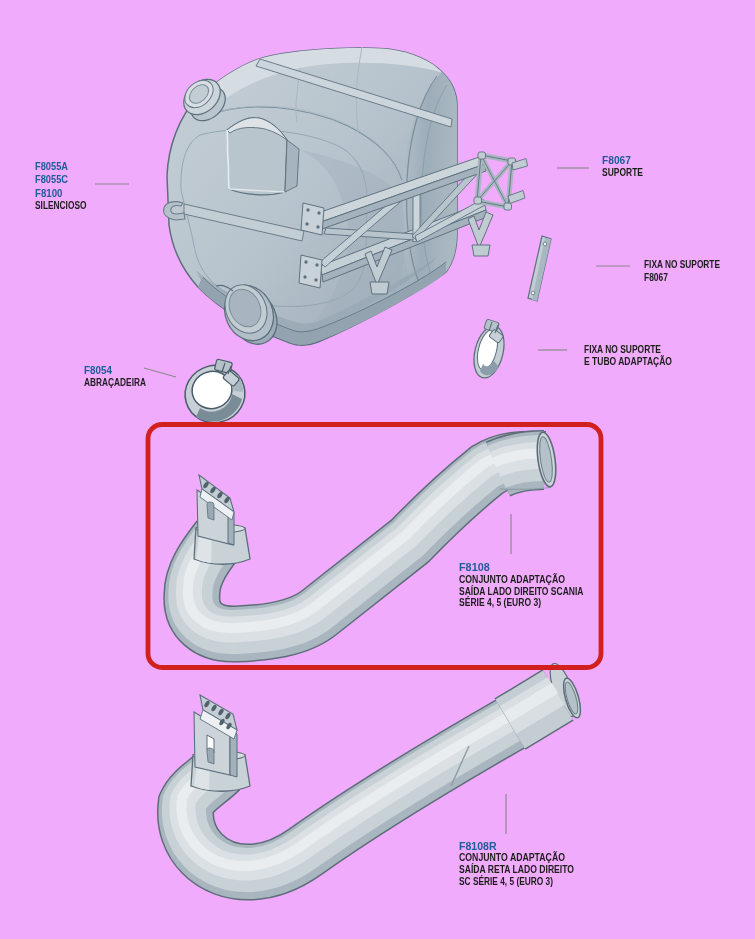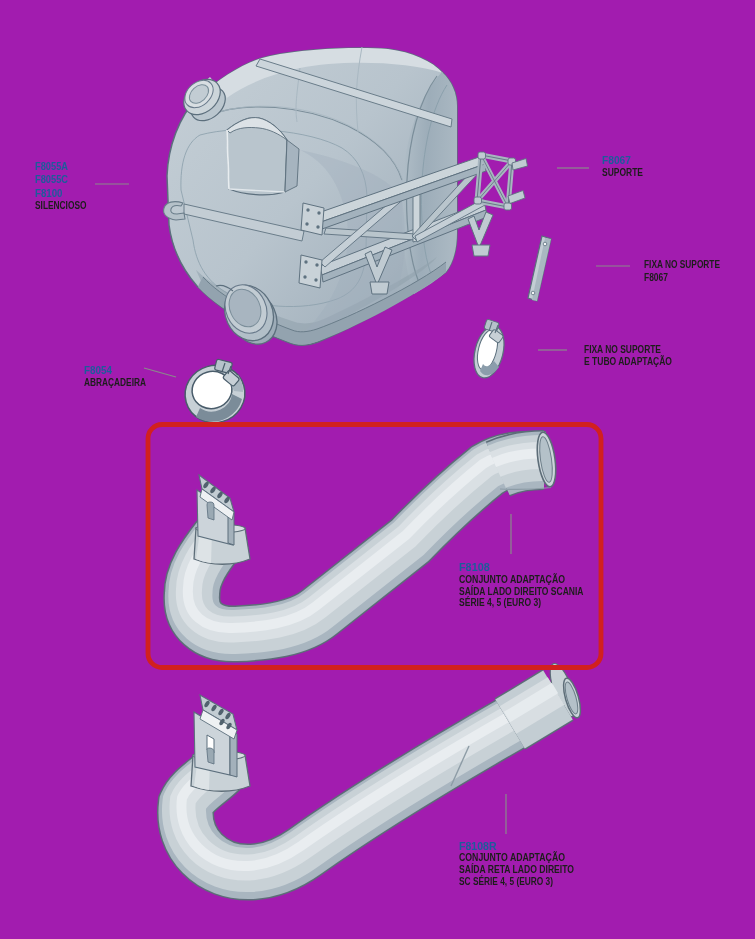--- a/index.html
+++ b/index.html
@@ -1,16 +1,16 @@
 <!DOCTYPE html>
 <html><head>
 <meta charset="utf-8">
 <style>
   html,body{margin:0;padding:0;background:#ffffff;}
-  #page{position:relative;width:755px;height:939px;background:#a21caf;overflow:hidden;
+  #page{position:relative;width:755px;height:939px;background:#f0abfc;overflow:hidden;
         font-family:"Liberation Sans", sans-serif;}
   svg{position:absolute;left:0;top:0;}
 </style>
 </head>
 <body>
 <div id="page">
 <svg width="755" height="939" viewBox="0 0 755 939">
 <defs>
   <linearGradient id="bodyG" x1="0" y1="0" x2="1" y2="0.9">
     <stop offset="0" stop-color="#c5cfd6"></stop>

